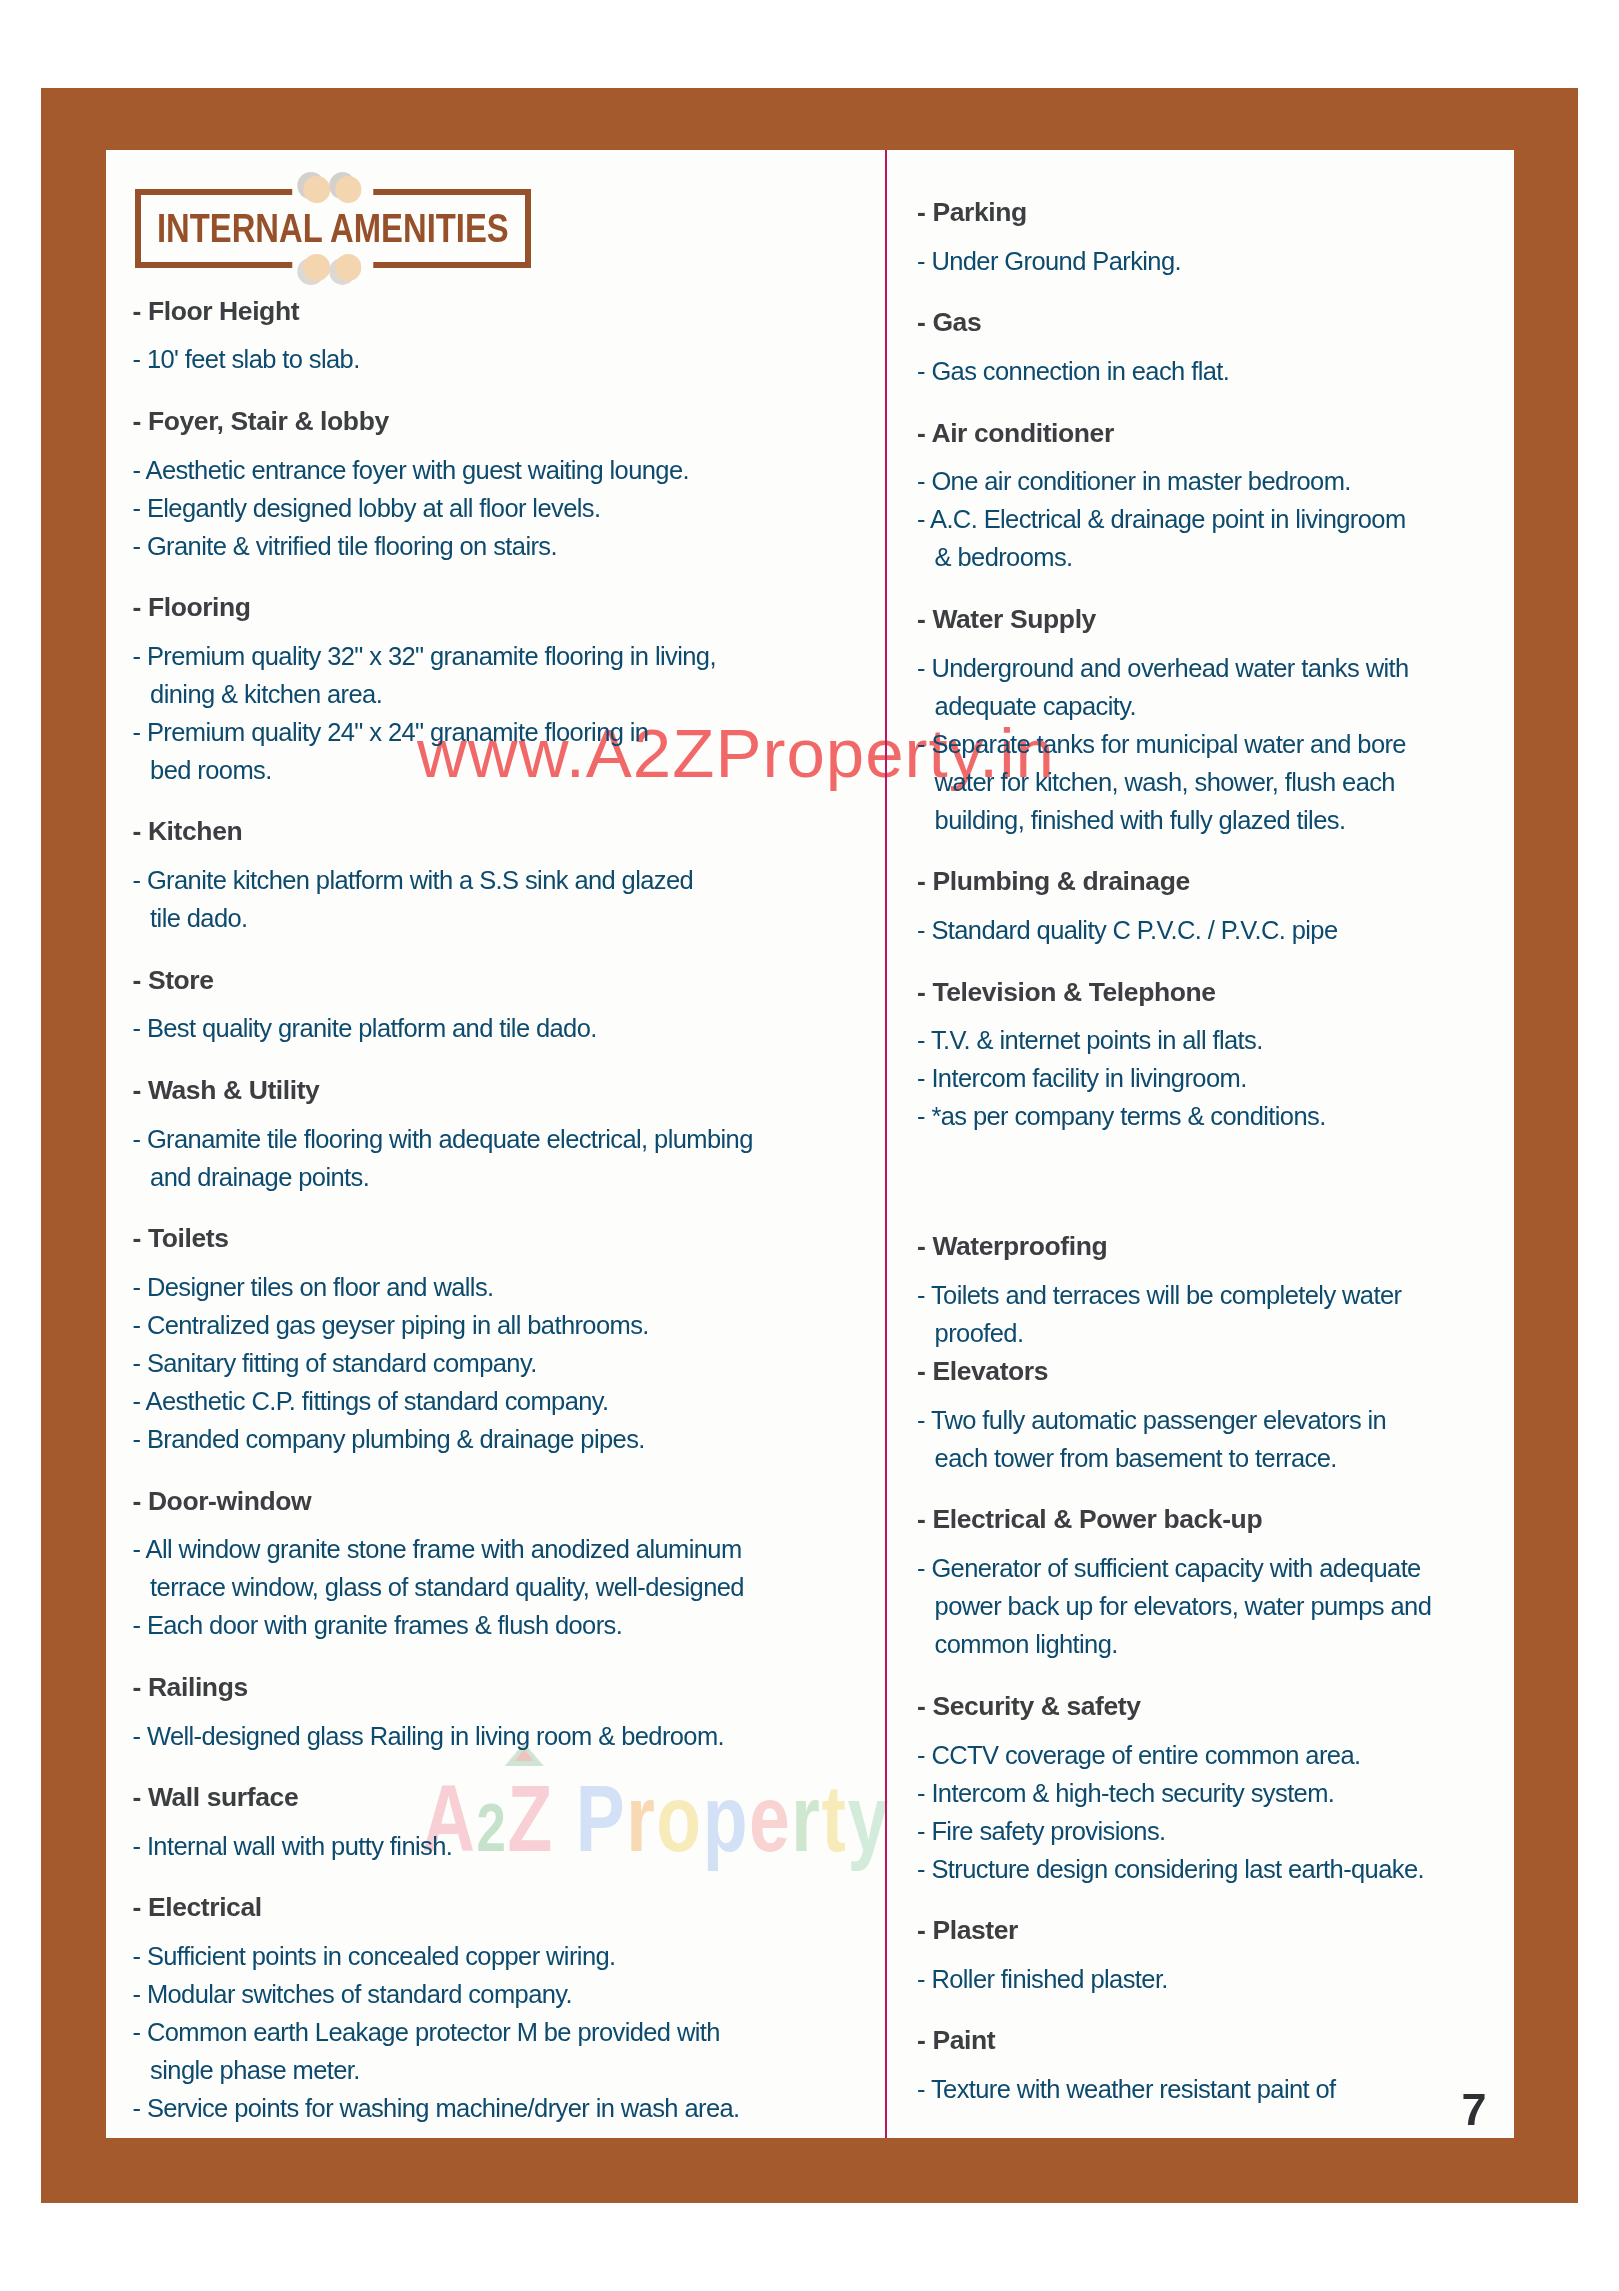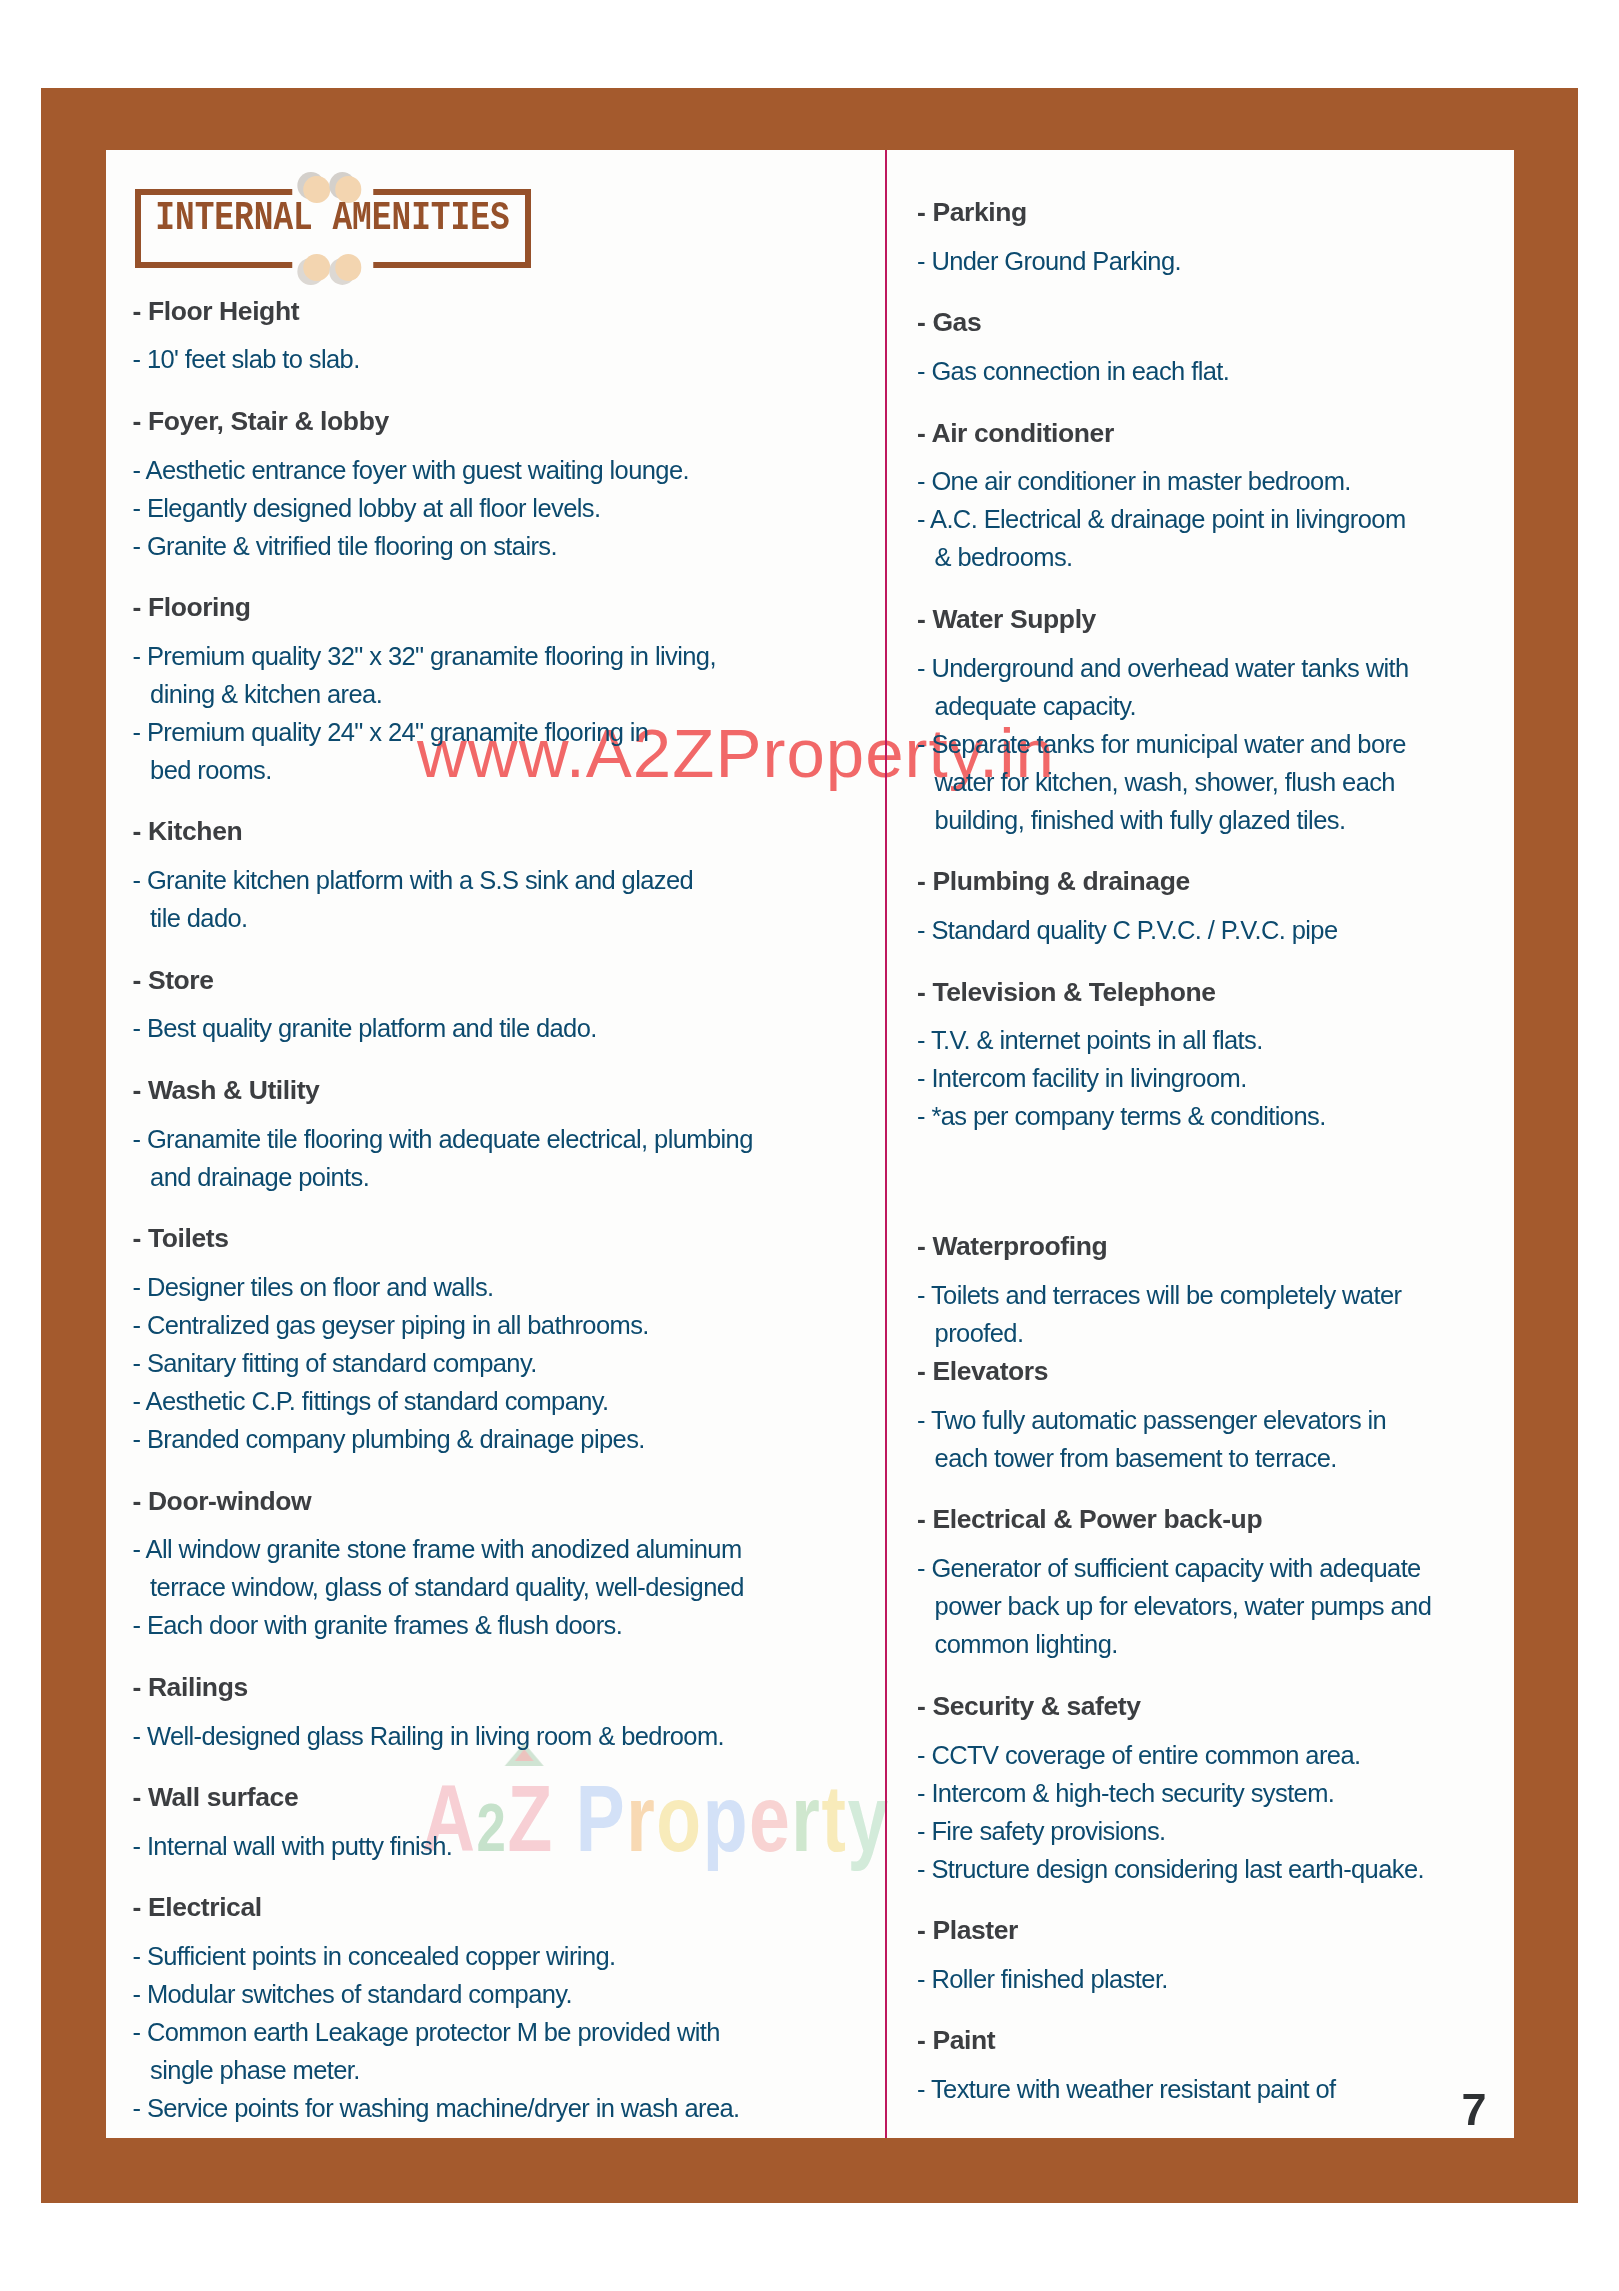--- a/index.html
+++ b/index.html
@@ -22,21 +22,21 @@
            border-bottom:12.7px solid rgba(225,130,125,.9);}
 
   
   .cols{position:absolute;inset:0;display:flex;z-index:2;}
   .col{box-sizing:border-box;}
   .col-left{width:779px;padding:39px 11.8px 0 26.5px;}
   .col-right{width:629px;border-left:2px solid #be185d;padding:19.6px 9.8px 0 30px;}
 
   
   .hbox{position:relative;margin-left:2px;width:384px;height:67px;border:6.9px solid #96512a;
-        display:flex;justify-content:center;margin-bottom:19.6px;font-family:Liberation Mono, monospace;}
+        display:flex;align-items:center;justify-content:center;margin-bottom:19.6px;}
   .hbox .title{font-size:41px;font-weight:bold;color:#96512a;white-space:nowrap;
         transform:scaleX(.8);letter-spacing:0px;}
   .dots{position:absolute;left:50%;transform:translateX(-50%);background:#fdfdfc;
         padding:3.9px 11.8px;display:flex;gap:4.9px;}
   .dots-top{top:-22.5px;}
   .dots-bottom{bottom:-22.5px;}
   .dot{width:26.5px;height:26.5px;border-radius:50%;background:#f3d5b0;}
   .dots-top .dot{box-shadow:-5.9px -3.9px 0 0 #d4d0cb;}
   .dots-bottom .dot{box-shadow:-5.9px 3.9px 0 0 #dcd8d3;}
 

